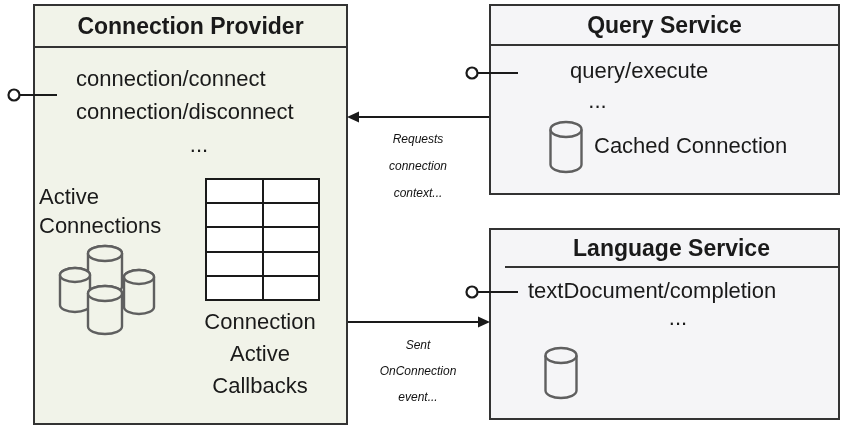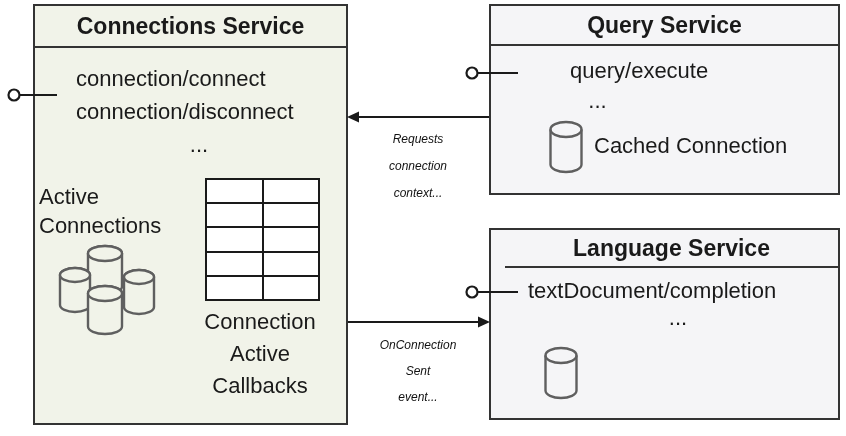--- a/index.html
+++ b/index.html
@@ -45,21 +45,21 @@
   .lbl-requests { left:352px; top:126px; }
   .lbl-sent { left:352px; top:332px; line-height:26px; }
   .overlay { position:absolute; left:0; top:0; width:846px; height:436px; pointer-events:none; z-index:5; }
 </style>
 </head>
 <body>
 
 <div class="canvas">
 
   <div class="box box-conn">
-    <div class="box-title">Connections Service</div>
+    <div class="box-title">Connection Provider</div>
     <div class="t methods-conn">
       <div>connection/connect</div>
       <div>connection/disconnect</div>
       <div class="ctr">...</div>
     </div>
     <div class="t active-label">Active Connections</div>
 
     <svg class="cluster-icon" width="100" height="96" viewBox="0 0 100 96">
       <g stroke="#5f5f5f" stroke-width="2.4" fill="#f1f3e9">
 
@@ -116,22 +116,22 @@
       </g>
     </svg>
   </div>
 
   <div class="arrow-label lbl-requests">
     <div>Requests</div>
     <div>connection</div>
     <div>context...</div>
   </div>
   <div class="arrow-label lbl-sent">
+    <div>Sent</div>
     <div>OnConnection</div>
-    <div>Sent</div>
     <div>event...</div>
   </div>
 
   <svg class="overlay" viewBox="0 0 846 436">
 
     <g>
       <line x1="489" y1="117" x2="357" y2="117" stroke="#1a1a1a" stroke-width="2.2"></line>
       <polygon points="347,117 359,111.5 359,122.5" fill="#1a1a1a"></polygon>
     </g>
 

